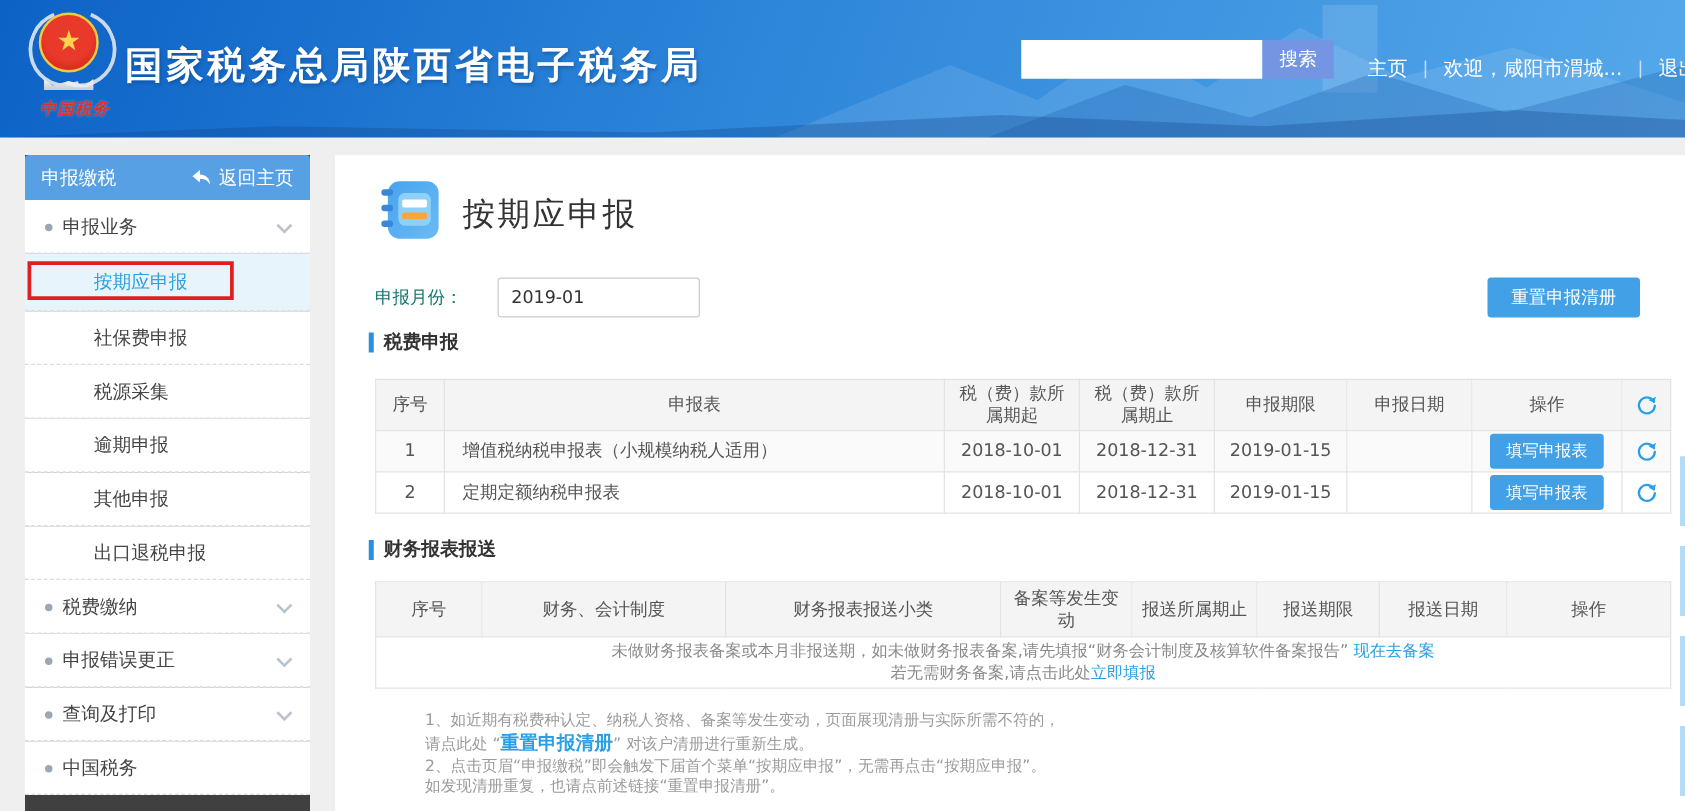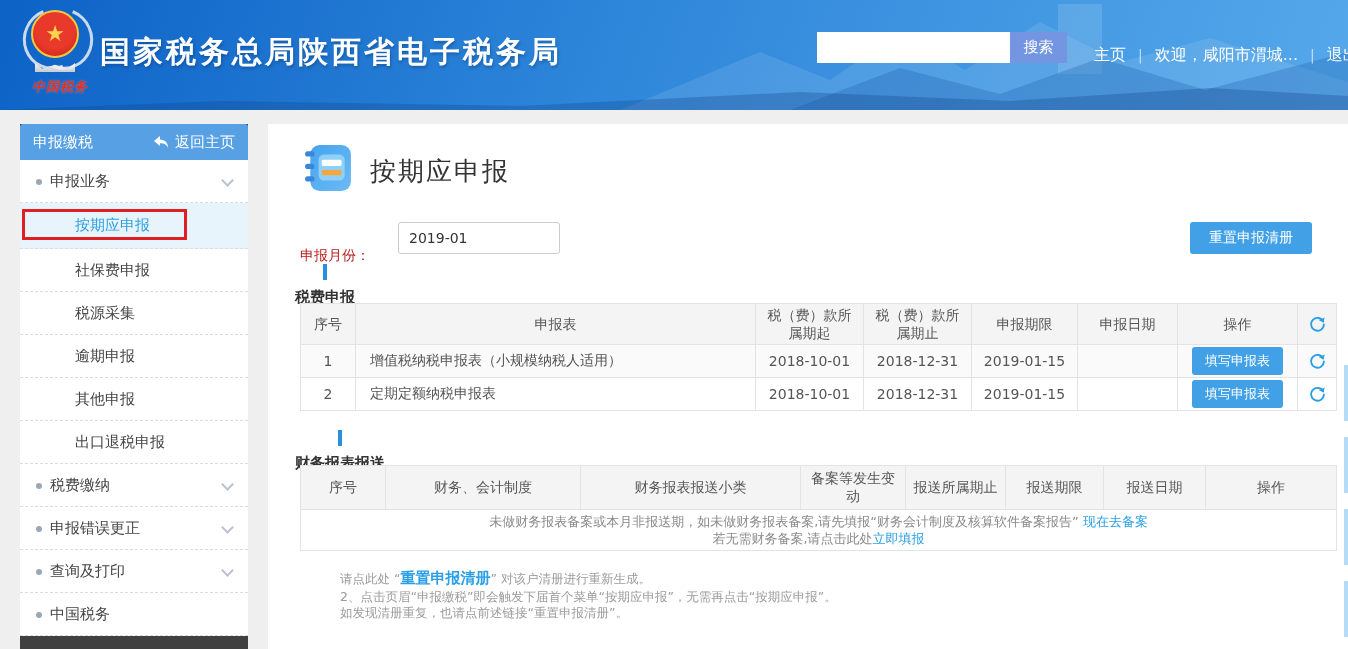--- a/index.html
+++ b/index.html
@@ -51,27 +51,27 @@
   .chev { position:absolute; right:16px; top:16px; width:9px; height:9px;
     border-right:2px solid #b9c2cc; border-bottom:2px solid #b9c2cc; transform:rotate(45deg); }
   .sb-menu li.active { background:#e8f4fc; color:#2ea0e0; height:46px; }
   .red-frame { position:absolute; left:2px; top:6px; width:165px; height:31px;
     border:3px solid var(--highlight_red,#e02020); pointer-events:none; }
 
   
   .content { position:absolute; left:268px; top:124px; width:1080px; height:525px; background:#fff; }
   .book-icon { position:absolute; left:35px; top:19px; width:50px; height:50px; }
   .page-title { position:absolute; left:102px; top:30px; font-size:26px; color:#333; font-weight:500; letter-spacing:2px; }
-  .month-label { position:absolute; left:32px; top:98px; font-size:14px; color:#b91c1c; line-height:32px;margin-top:17px; }
+  .month-label { position:absolute; left:32px; top:98px; font-size:14px; color:#0f766e; line-height:32px; }
   .month-input { position:absolute; left:130px; top:98px; width:162px; height:32px; border:1px solid #ccc;
     border-radius:3px; padding:0 10px; font-size:14px; color:#333; font-family:inherit; }
   .reset-btn { position:absolute; left:922px; top:98px; width:122px; height:32px; border:none; border-radius:3px;
     background:var(--button_blue,#41a0e6); color:#fff; font-size:14px; cursor:pointer; font-family:inherit; }
   .sec-title { position:absolute; left:27px; display:flex; align-items:center; gap:8px;
-    font-size:15px; font-weight:bold; color:#333;flex-direction:column; }
+    font-size:15px; font-weight:bold; color:#333; }
   .sec-title .bar { width:4px; height:16px; background:#2b8fe0; display:inline-block; }
   .sec-tax { top:140px; } .sec-fin { top:306px; }
 
   table { border-collapse:collapse; table-layout:fixed; position:absolute; left:32px; width:1036px; }
   .t1 { top:179px; } .t2 { top:341px; }
   th, td { border:1px solid #e3e3e3; font-size:14px; color:#555; text-align:center; font-weight:normal;
     padding:2px 6px; overflow:hidden; }
   thead th { background:#f4f4f4; }
   .t1 thead th { height:40px; line-height:1.3; }
   .t1 tbody td { height:33px; }
@@ -307,20 +307,21 @@
             </div>
             <div class="notice-line">
               <span>若无需财务备案,请点击此处</span><a class="link">立即填报</a>
             </div>
           </td>
         </tr>
       </tbody>
     </table>
 
     <div class="tips">
+      <div class="ind">1、如近期有税费种认定、纳税人资格、备案等发生变动，页面展现清册与实际所需不符的，</div>
       <div class="ind row2">
         <span>请点此处 “</span><a class="big-link">重置申报清册</a><span>” 对该户清册进行重新生成。</span>
       </div>
       <div class="ind">2、点击页眉“申报缴税”即会触发下届首个菜单“按期应申报”，无需再点击“按期应申报”。</div>
       <div class="ind">如发现清册重复，也请点前述链接“重置申报清册”。</div>
     </div>
   </main>
 
   <div class="edge-bar"></div>
 </div>

